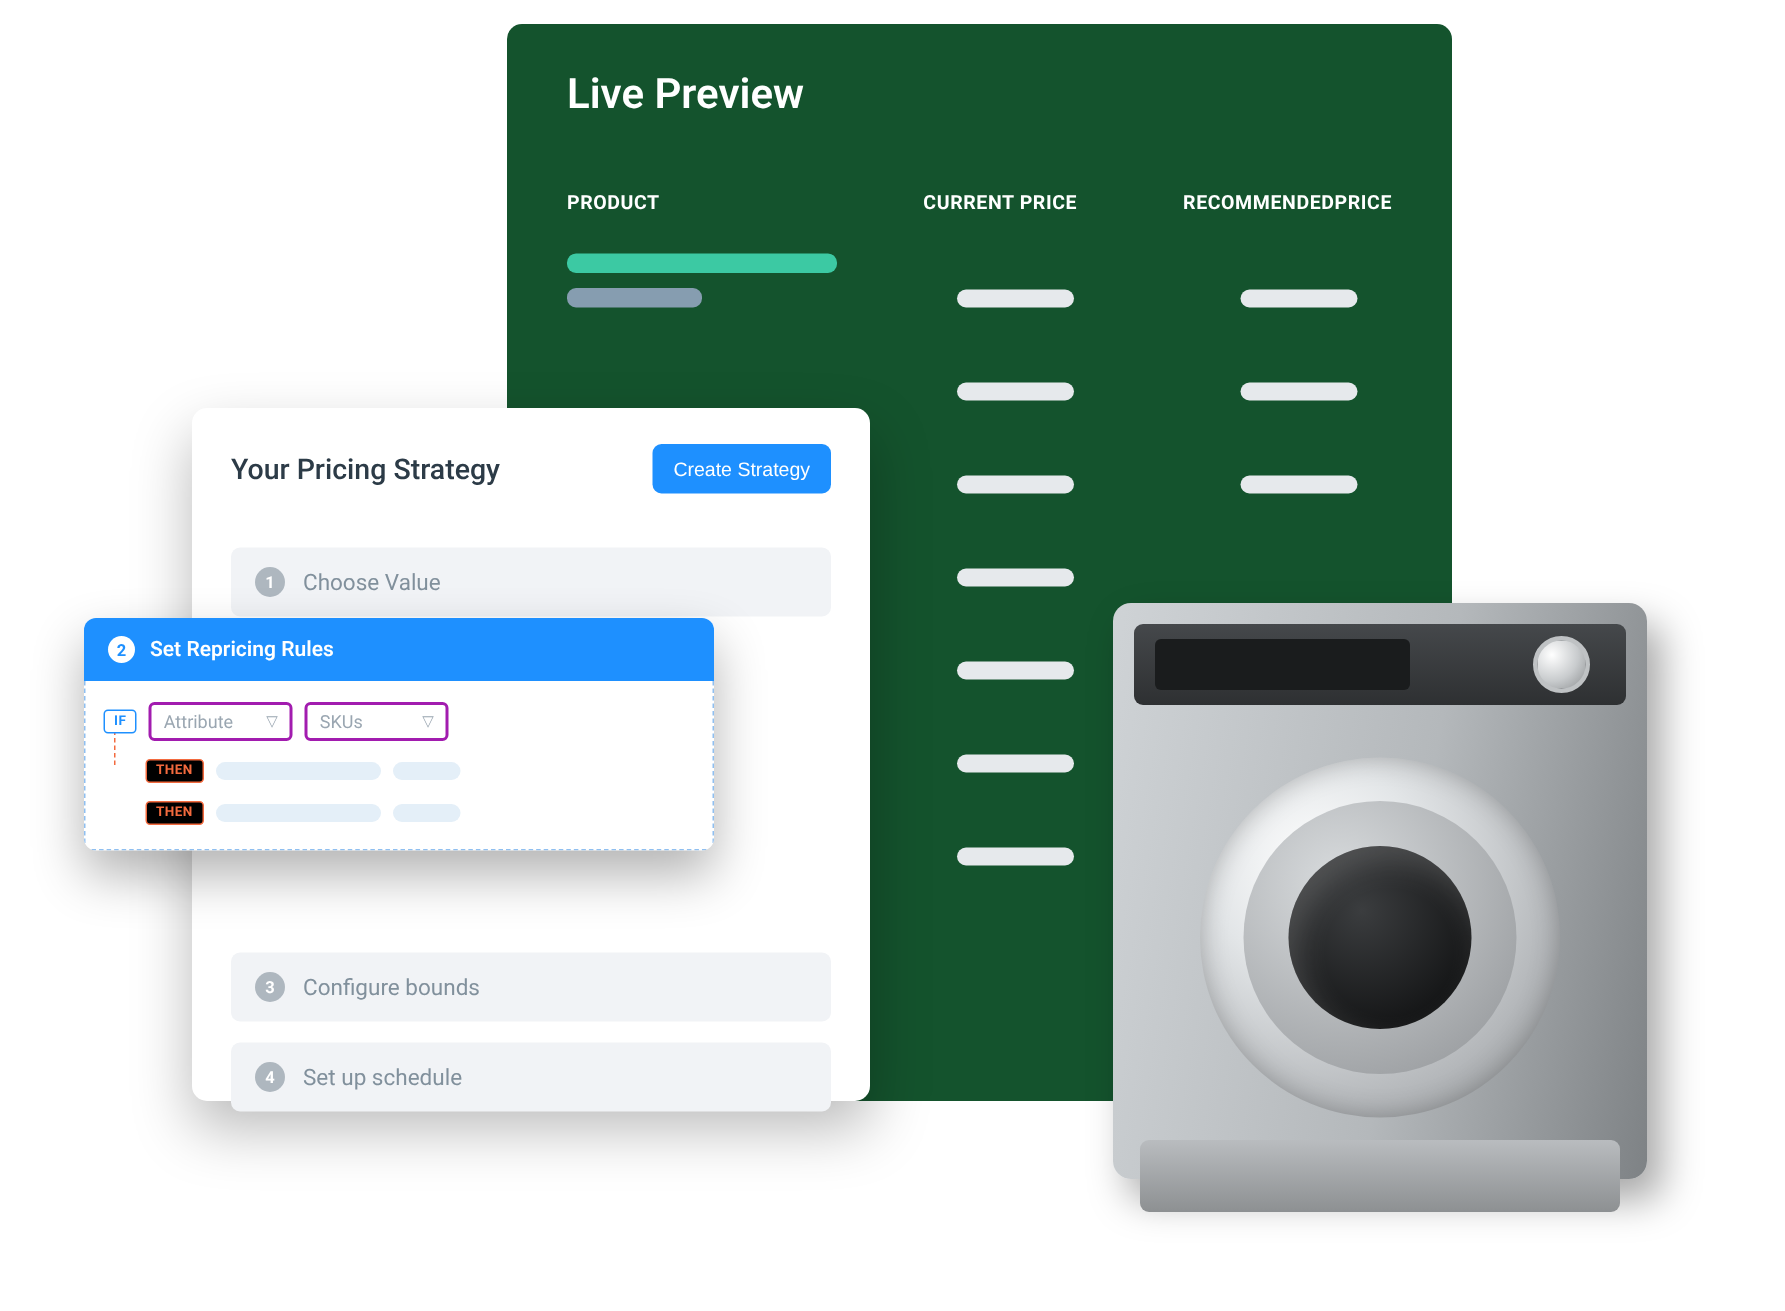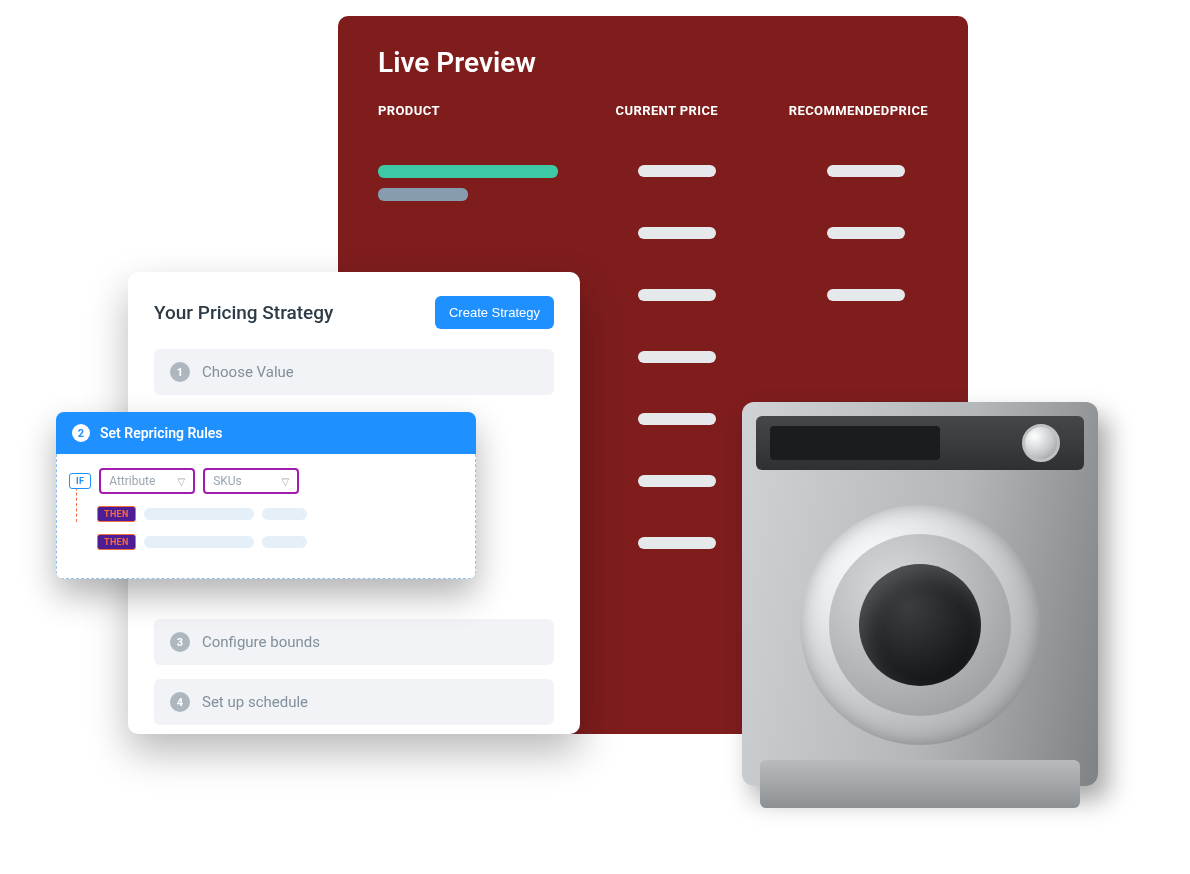--- a/index.html
+++ b/index.html
@@ -12,33 +12,33 @@
     overflow: hidden;
   }
 
   
   .live-preview {
     position: absolute;
     left: 338px;
     top: 16px;
     width: 630px;
     height: 718px;
-    background: #7f1d1d;
+    background: #14532d;
     border-radius: 10px;
     color: #fff;
     padding: 30px 40px 40px 40px;
   }
   .lp-title {
     font-size: 28px;
     font-weight: 600;
     margin-bottom: 24px;
   }
   .lp-row {
     display: flex;
-    align-items: flex-start;
+    align-items: flex-end;
     margin-bottom: 22px;
     min-height: 40px;
   }
   .lp-col-product { width: 260px; padding-right: 20px; }
   .lp-col-current { width: 170px; }
   .lp-col-rec     { flex: 1; margin-left: 19px; }
   .lp-header {
     font-size: 13px;
     font-weight: 700;
     letter-spacing: 0.4px;
@@ -62,21 +62,21 @@
     height: 462px;
     background: #fff;
     border-radius: 10px;
     box-shadow: 0 18px 40px rgba(0,0,0,0.28);
     padding: 24px 26px;
   }
   .strategy-head {
     display:flex;
     justify-content: space-between;
     align-items: center;
-    margin-bottom: 20px;
+    margin-bottom: 36px;
   }
   .strategy-title { font-size: 19px; font-weight: 500; color:#2c3b47; }
   .btn-create {
     background:#1e90ff;
     color:#fff;
     border:none;
     border-radius:6px;
     padding: 9px 14px;
     font-size: 13px;
     font-weight:500;
@@ -126,42 +126,42 @@
   }
   .rules-num {
     width:18px; height:18px; border-radius:50%;
     background:#fff; color:#1e90ff;
     display:flex; align-items:center; justify-content:center;
     font-size:11px; font-weight:700;
   }
   .rules-body {
     border: 1px dashed #8fbff0;
     border-top: none;
-    padding: 14px 12px 28px 12px;
+    padding: 14px 12px 16px 12px;
     position: relative;
   }
   .rule-line {
     display:flex;
     align-items:center;
     gap:8px;
     margin-bottom: 12px;
     flex-wrap: nowrap;
     position: relative;
   }
   .badge {
     font-size:9px;
     font-weight:700;
     letter-spacing:0.3px;
     padding: 2px 6px;
     border:1px solid;
     border-radius:3px;
     white-space: nowrap;
   }
   .badge-blue { color:#1e90ff; border-color:#1e90ff; background:#fff; }
-  .badge-orange { color:#f36a3e; border-color:#f36a3e; background:#4c1d95; }
+  .badge-orange { color:#f36a3e; border-color:#f36a3e; background:#000000; }
   .pill {
     background:#e4eff8;
     height:12px;
     border-radius:6px;
   }
   .pill-long { width:110px; }
   .pill-short{ width:45px; }
 
   .select-ph {
     border:2px solid #a21caf;

